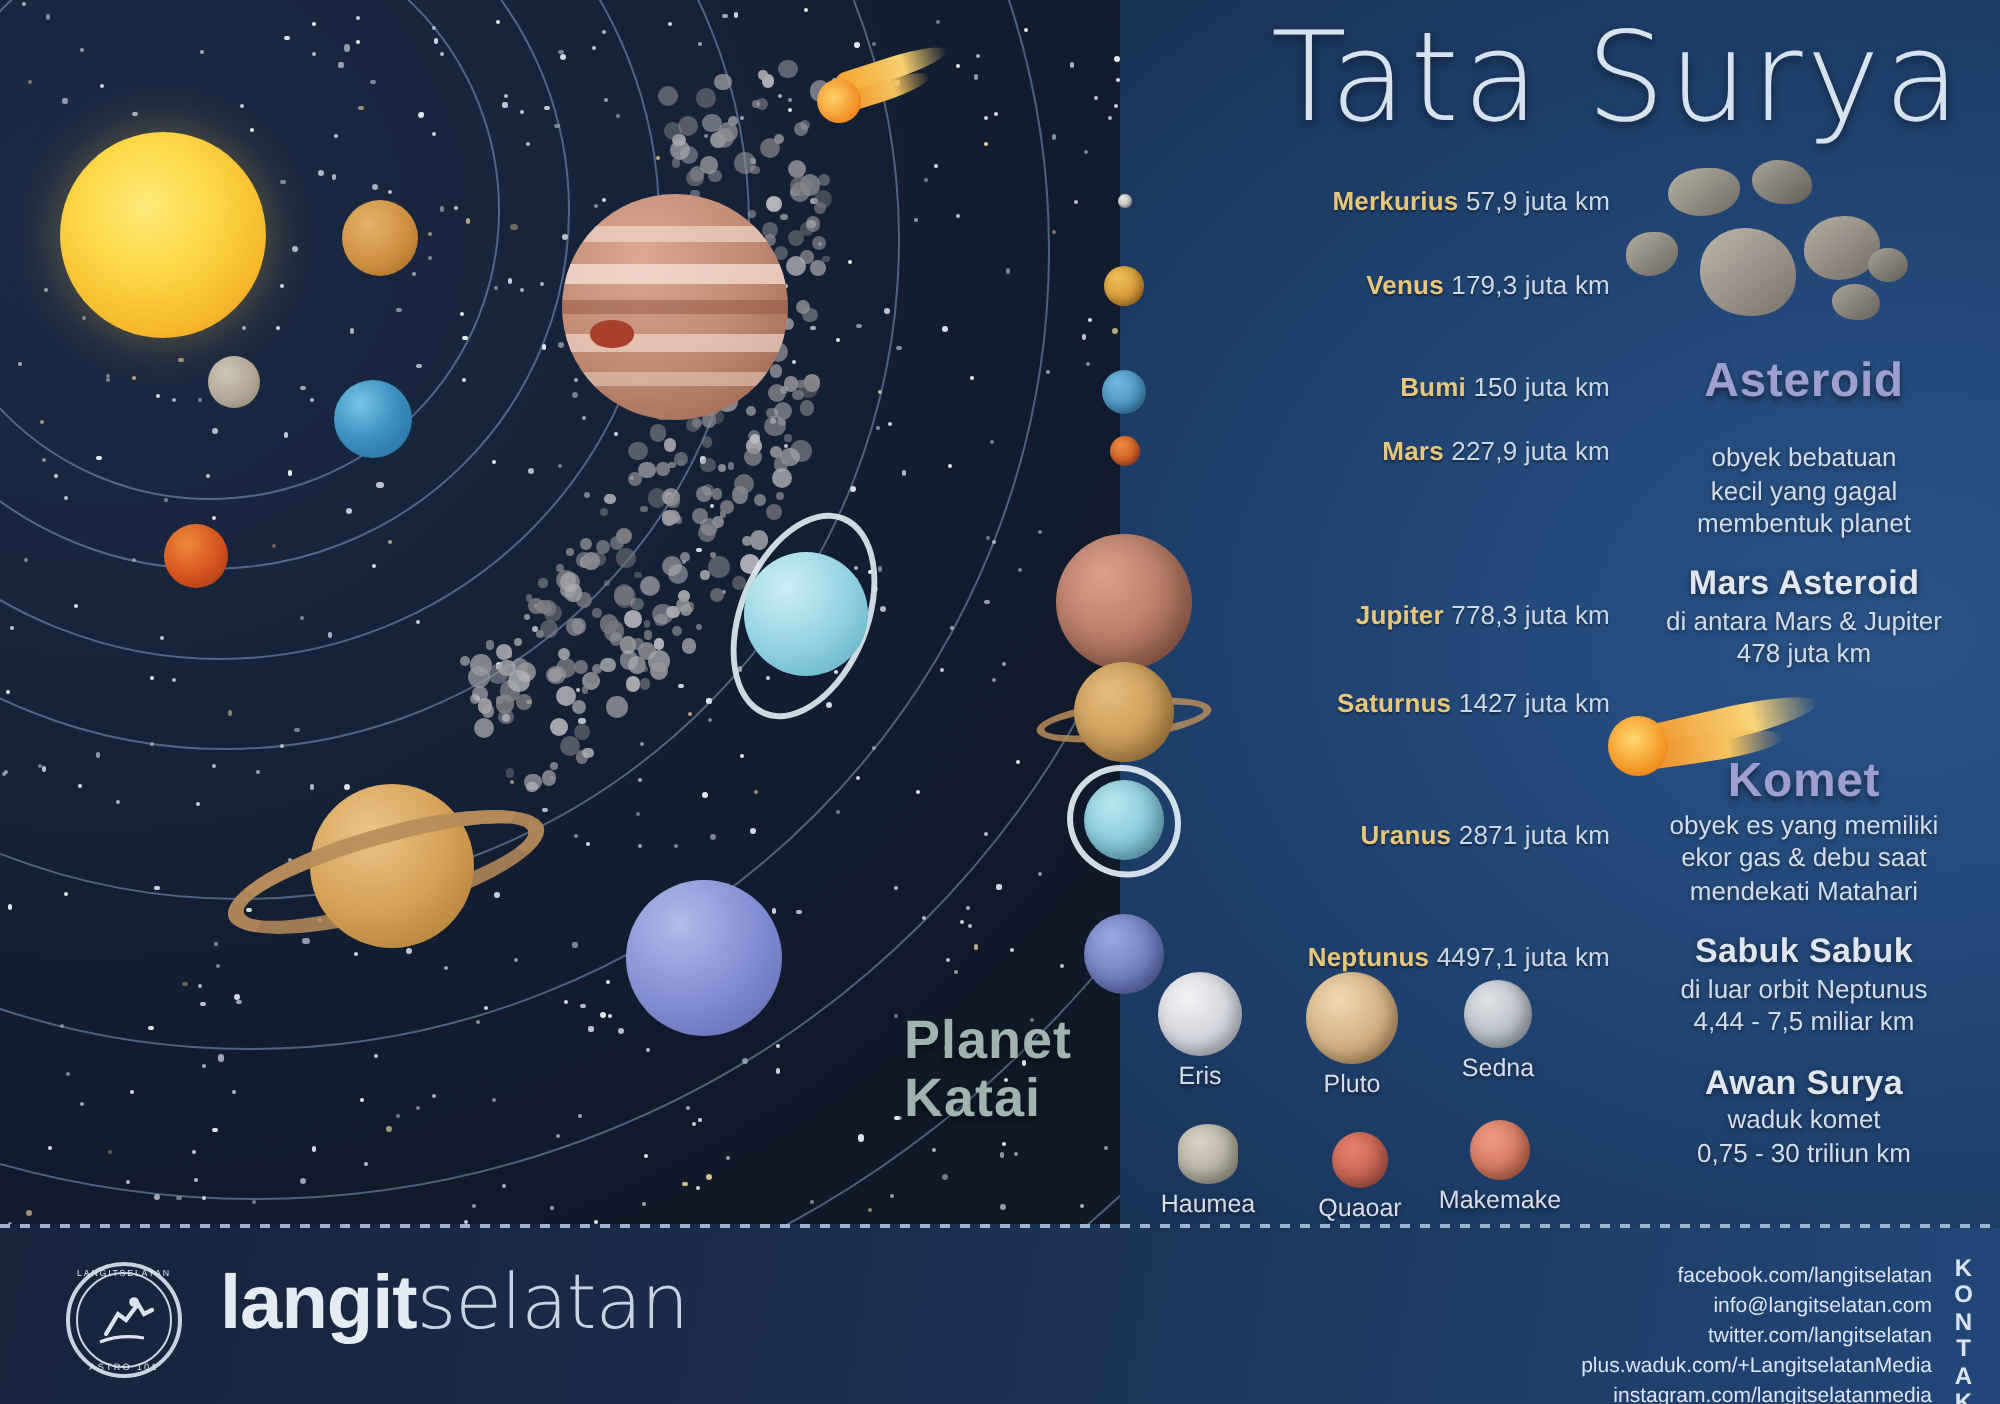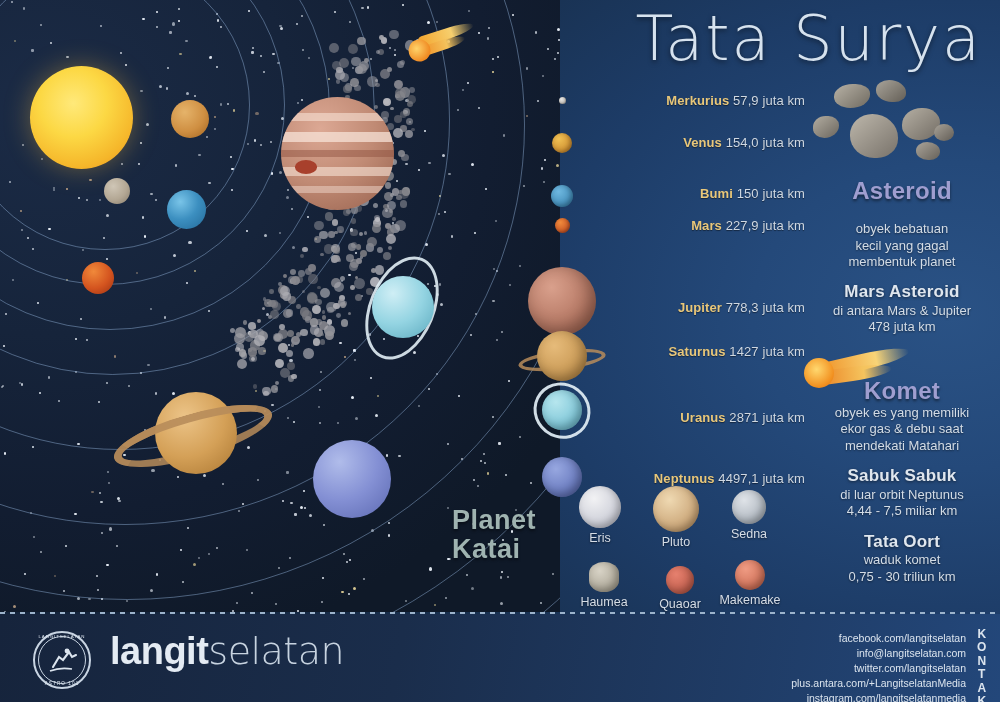--- a/index.html
+++ b/index.html
@@ -894,21 +894,21 @@
 
   <div id="title">Tata Surya</div>
 
   <div id="list">
       <div class="row">
         <div class="pl-ico" style="left:18.5px;top:12px;width:7px;height:7px;background:radial-gradient(circle at 35% 30%,#e8e8e6 0%,#a9a39b 100%);box-shadow:inset -0.6px -0.6px 1.5px rgba(0,0,0,.30);"></div>
         <div class="pl-label" style="top:7.5px;"><b>Merkurius</b> <span>57,9 juta km</span></div>
       </div>
       <div class="row">
         <div class="pl-ico" style="left:12px;top:48px;width:20px;height:20px;background:radial-gradient(circle at 35% 30%,#f0c154 0%,#c07a22 100%);box-shadow:inset -1.6px -1.6px 4.4px rgba(0,0,0,.30);"></div>
-        <div class="pl-label" style="top:50px;"><b>Venus</b> <span>154,0 juta km</span></div>
+        <div class="pl-label" style="top:50px;"><b>Venus</b> <span>179,3 juta km</span></div>
       </div>
       <div class="row">
         <div class="pl-ico" style="left:11px;top:100px;width:22px;height:22px;background:radial-gradient(circle at 35% 30%,#6fb8e0 0%,#2f7aa8 100%);box-shadow:inset -1.8px -1.8px 4.8px rgba(0,0,0,.30);"></div>
         <div class="pl-label" style="top:101px;"><b>Bumi</b> <span>150 juta km</span></div>
       </div>
       <div class="row">
         <div class="pl-ico" style="left:14.5px;top:133px;width:15px;height:15px;background:radial-gradient(circle at 35% 30%,#f08a3c 0%,#b8401a 100%);box-shadow:inset -1.2px -1.2px 3.3px rgba(0,0,0,.30);"></div>
         <div class="pl-label" style="top:132.5px;"><b>Mars</b> <span>227,9 juta km</span></div>
       </div>
       <div class="row">
@@ -963,21 +963,21 @@
 
     <div class="r-head" style="margin-top:-22px;">Komet</div>
     <div class="r-sub" style="white-space:pre-line;margin-top:2px;">obyek es yang memiliki
 ekor gas &amp; debu saat
 mendekati Matahari</div>
     <div class="r-gap"></div>
     <div class="r-head2">Sabuk Sabuk</div>
     <div class="r-sub" style="white-space:pre-line;margin-top:1px;">di luar orbit Neptunus
 4,44 - 7,5 miliar km</div>
     <div class="r-gap"></div>
-    <div class="r-head2">Tata Oort</div>
+    <div class="r-head2">Awan Surya</div>
     <div class="r-sub" style="white-space:pre-line;margin-top:1px;">waduk komet
 0,75 - 30 triliun km</div>
   </div>
 
   <div id="katai">
     <div>Planet</div>
     <div>Katai</div>
   </div>
   <div id="dwarfs">
       <div class="dw" style="left:8px;top:0px;">
@@ -1018,21 +1018,21 @@
       <div style="position:absolute;left:0;top:1px;width:100%;text-align:center;font-size:4.4px;color:#dbe4ee;letter-spacing:.9px;">LANGITSELATAN</div>
       <div style="position:absolute;left:0;bottom:1px;width:100%;text-align:center;font-size:4.6px;color:#dbe4ee;letter-spacing:1.1px;">ASTRO 101</div>
     </div>
     <div id="wordmark">
       <span class="b">langit</span><span class="t">selatan</span>
     </div>
     <div id="contact">
         <div>facebook.com/langitselatan</div>
         <div>info@langitselatan.com</div>
         <div>twitter.com/langitselatan</div>
-        <div>plus.antara.com/+LangitselatanMedia</div>
+        <div>plus.waduk.com/+LangitselatanMedia</div>
         <div>instagram.com/langitselatanmedia</div>
       </div>
     <div id="kontak">
         <div>K</div>
         <div>O</div>
         <div>N</div>
         <div>T</div>
         <div>A</div>
         <div>K</div>
       </div>

